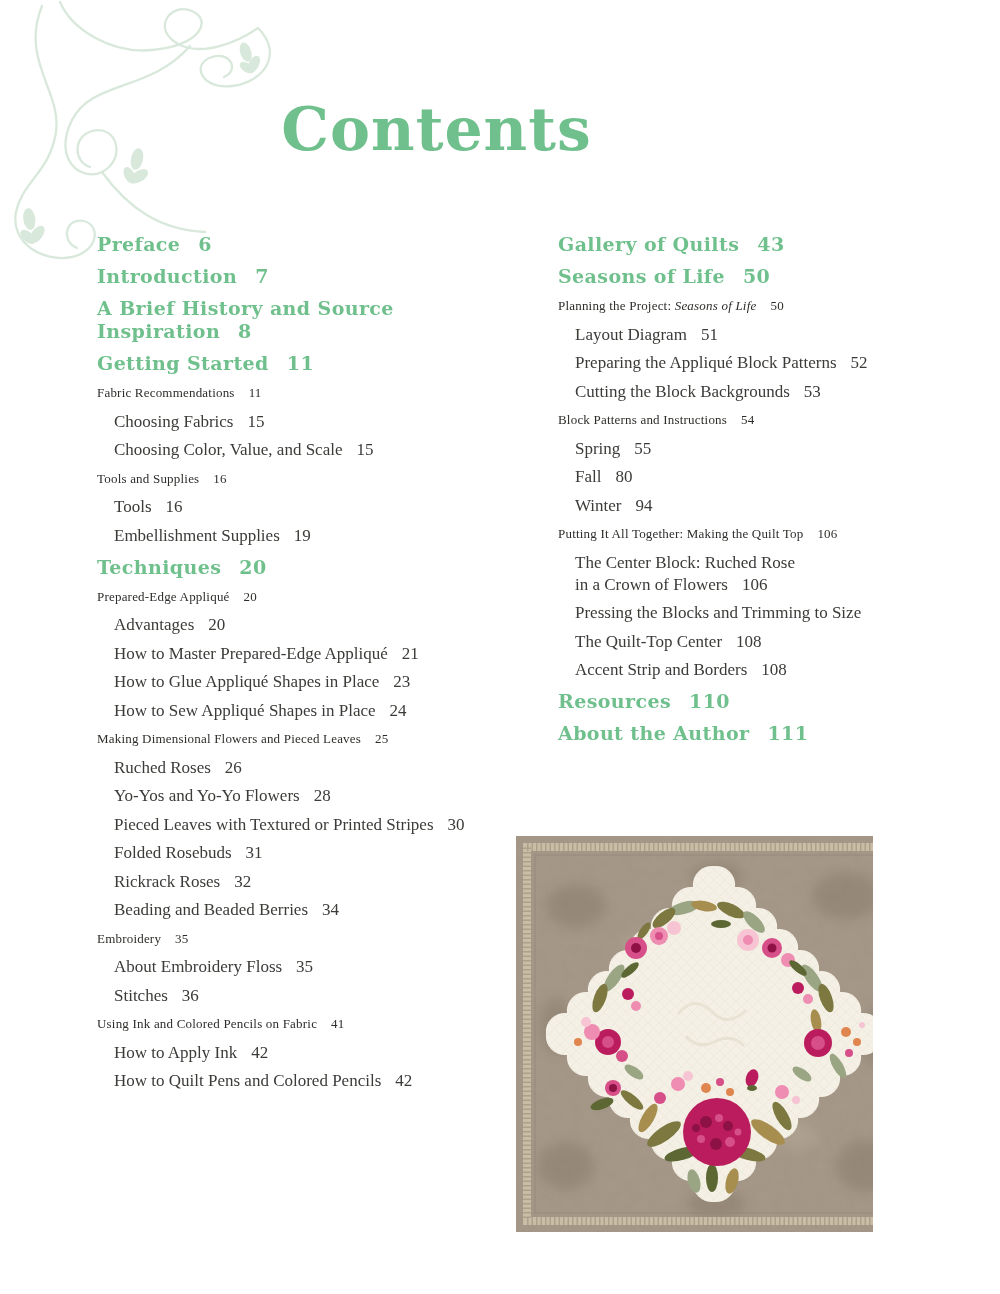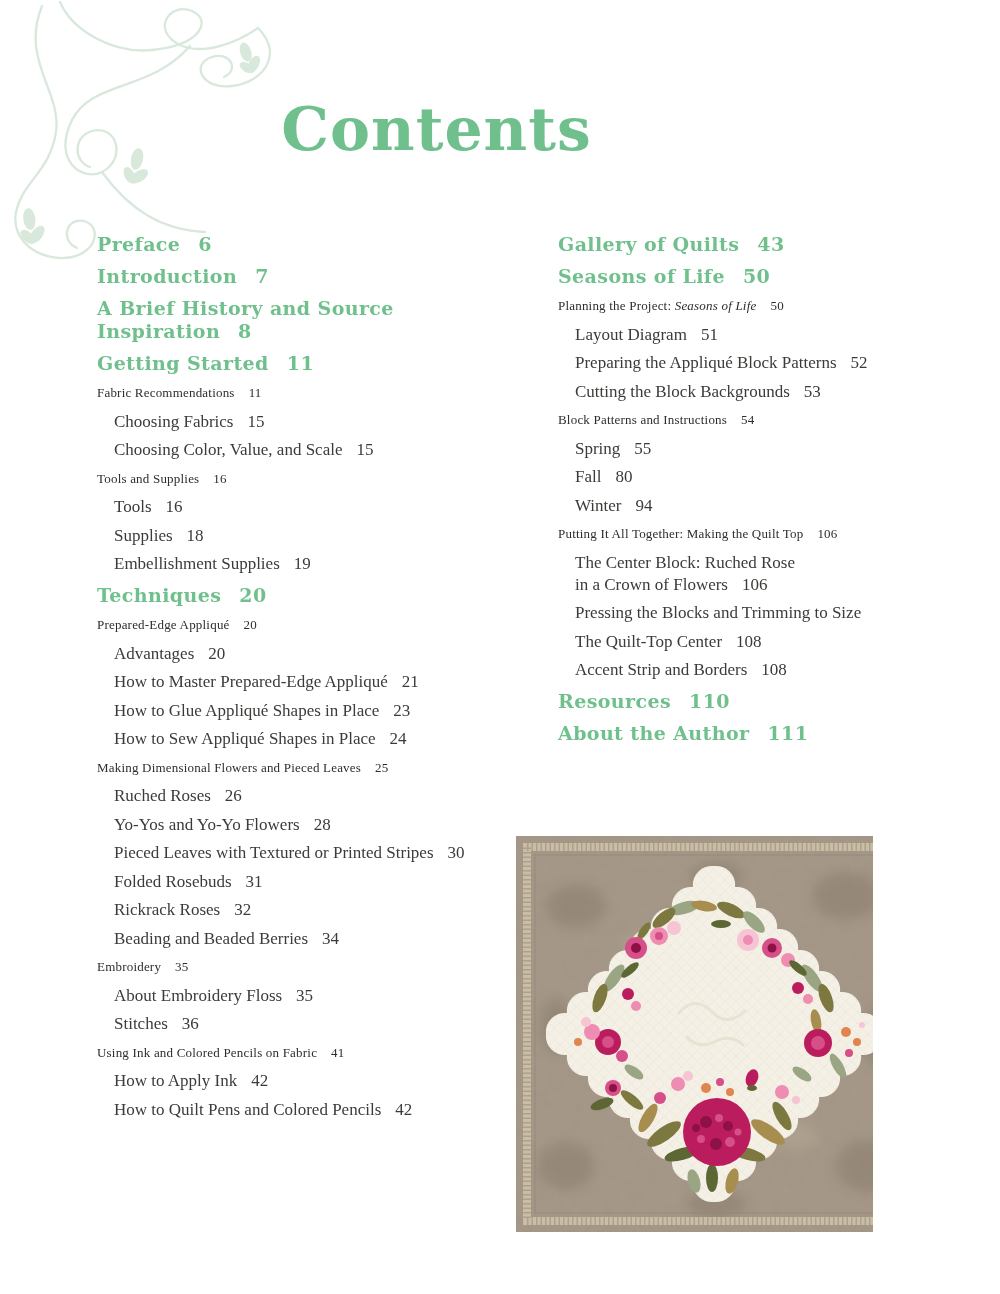--- a/index.html
+++ b/index.html
@@ -102,21 +102,20 @@
   <div class="col col-left">
       <div class="row part"><span class="lbl">Preface</span><span class="pg">6</span></div>
       <div class="row part"><span class="lbl">Introduction</span><span class="pg">7</span></div>
       <div class="row part"><span class="lbl">A Brief History and Source Inspiration</span><span class="pg">8</span></div>
       <div class="row part"><span class="lbl">Getting Started</span><span class="pg">11</span></div>
       <div class="row chapter"><span class="lbl">Fabric Recommendations</span><span class="pg">11</span></div>
       <div class="row sub"><span class="lbl">Choosing Fabrics</span><span class="pg">15</span></div>
       <div class="row sub"><span class="lbl">Choosing Color, Value, and Scale</span><span class="pg">15</span></div>
       <div class="row chapter"><span class="lbl">Tools and Supplies</span><span class="pg">16</span></div>
       <div class="row sub"><span class="lbl">Tools</span><span class="pg">16</span></div>
-      <div class="row sub"><span class="lbl">Supplies</span><span class="pg">18</span></div>
       <div class="row sub"><span class="lbl">Embellishment Supplies</span><span class="pg">19</span></div>
       <div class="row part"><span class="lbl">Techniques</span><span class="pg">20</span></div>
       <div class="row chapter"><span class="lbl">Prepared-Edge Appliqué</span><span class="pg">20</span></div>
       <div class="row sub"><span class="lbl">Advantages</span><span class="pg">20</span></div>
       <div class="row sub"><span class="lbl">How to Master Prepared-Edge Appliqué</span><span class="pg">21</span></div>
       <div class="row sub"><span class="lbl">How to Glue Appliqué Shapes in Place</span><span class="pg">23</span></div>
       <div class="row sub"><span class="lbl">How to Sew Appliqué Shapes in Place</span><span class="pg">24</span></div>
       <div class="row chapter"><span class="lbl">Making Dimensional Flowers and Pieced Leaves</span><span class="pg">25</span></div>
       <div class="row sub"><span class="lbl">Ruched Roses</span><span class="pg">26</span></div>
       <div class="row sub"><span class="lbl">Yo-Yos and Yo-Yo Flowers</span><span class="pg">28</span></div>

